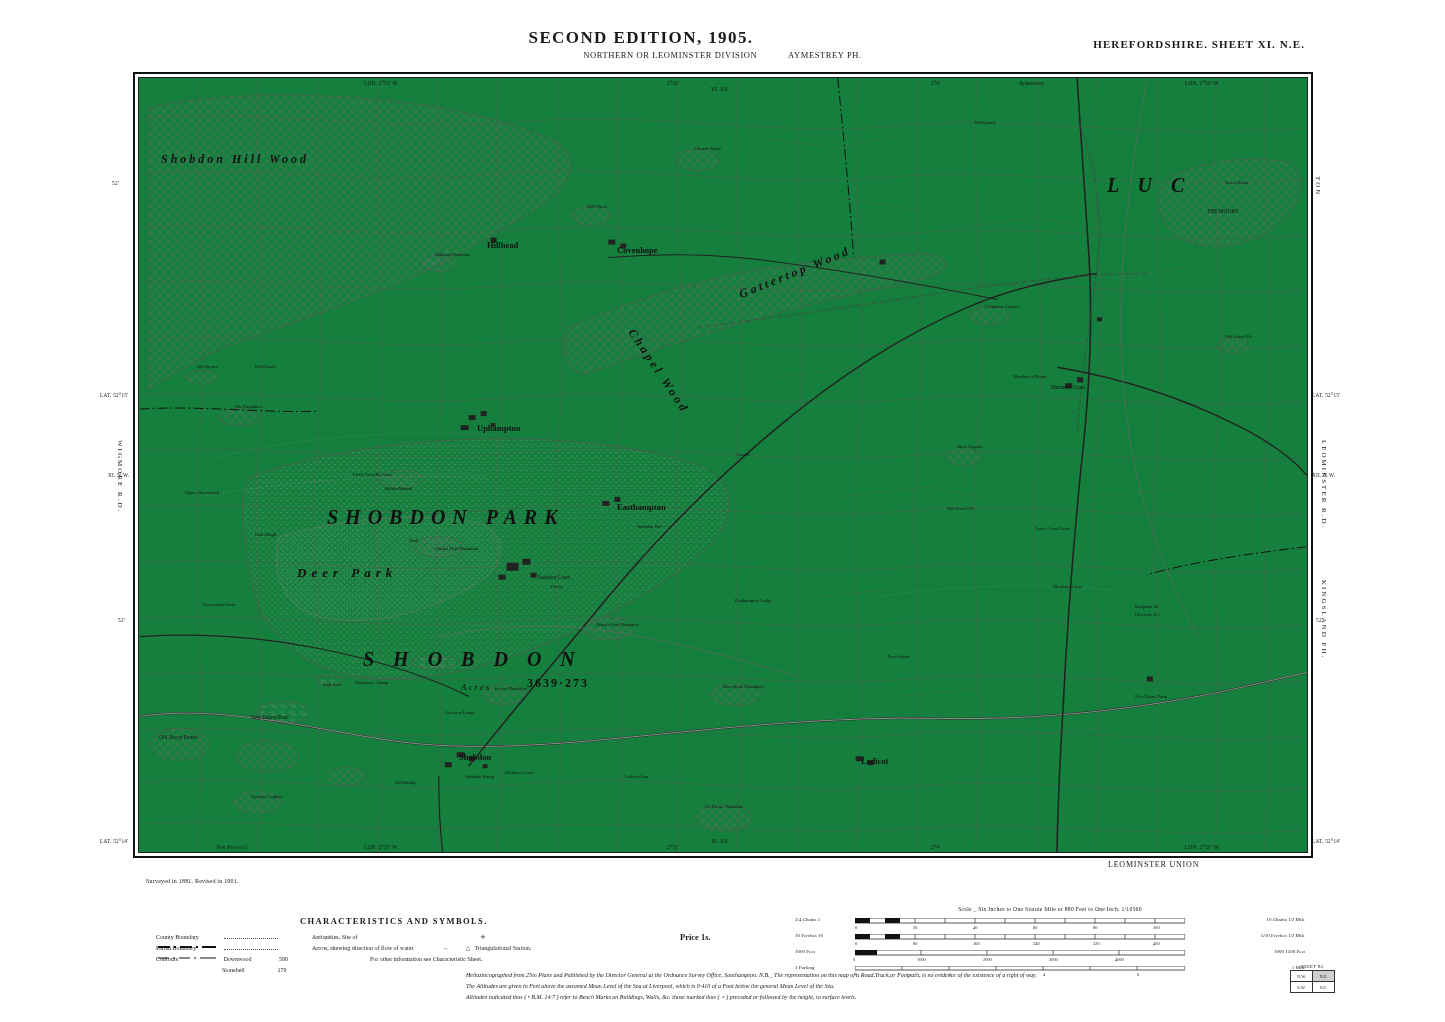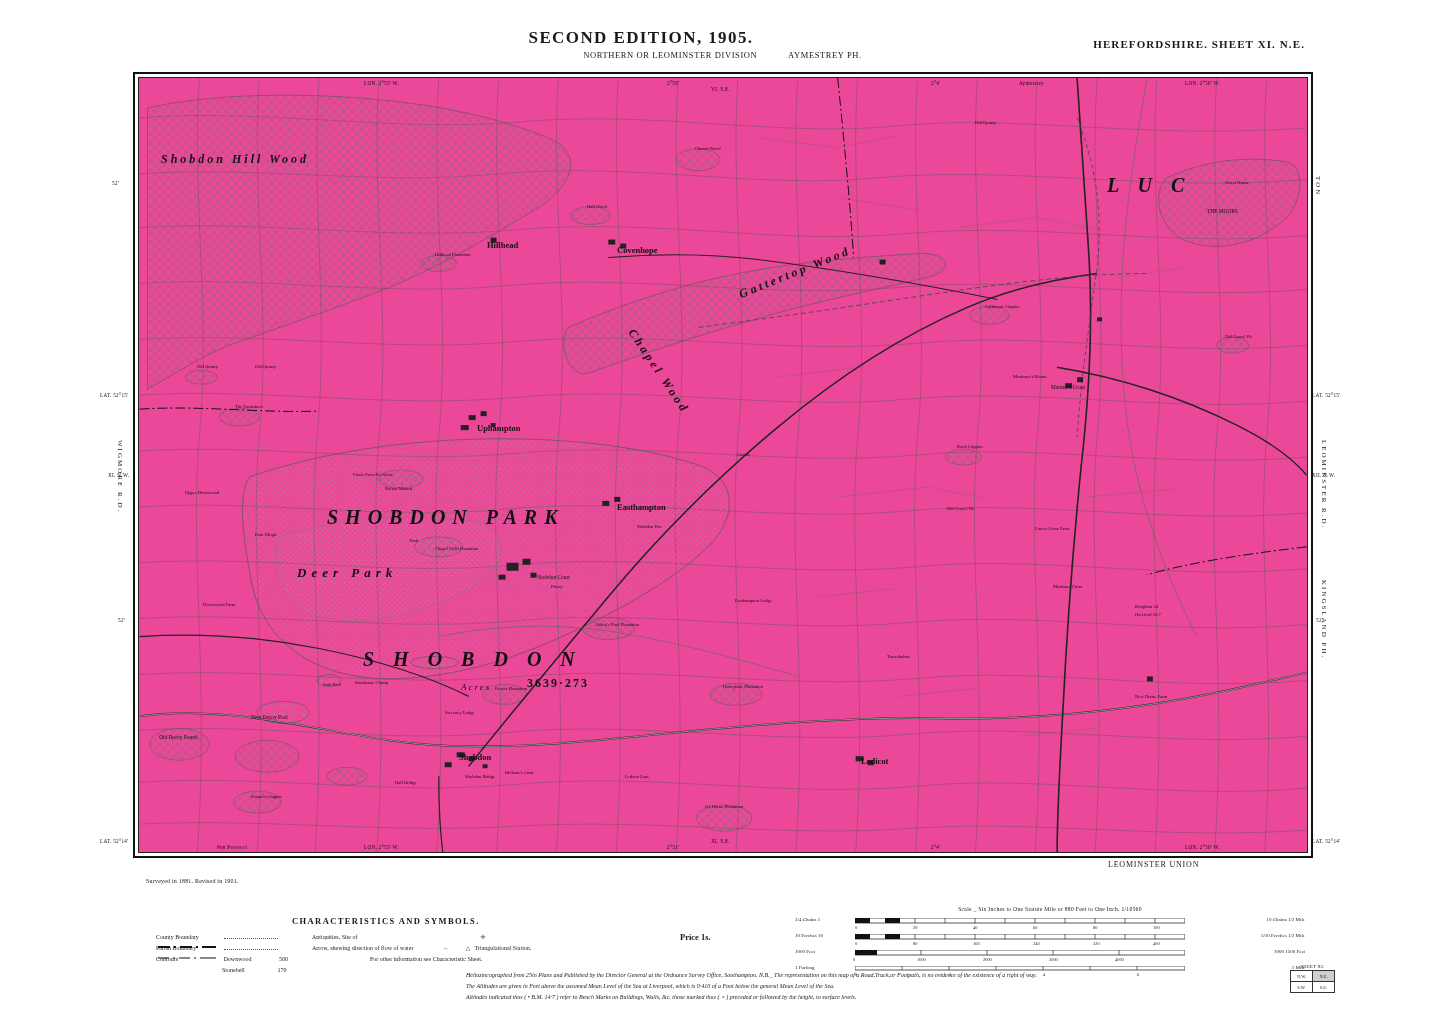--- a/index.html
+++ b/index.html
@@ -7,21 +7,21 @@
 
   
   .hdr{position:absolute;left:0;top:0;width:1445px;height:62px;}
   .hdr-title{position:absolute;left:0;top:28px;width:1282px;text-align:center;font-size:17px;letter-spacing:1.4px;font-weight:600;}
   .hdr-sub1{position:absolute;left:0;top:50px;width:1445px;text-align:center;font-size:8.5px;letter-spacing:.6px;}
   .hdr-sub1 span{margin:16px 14px;}
   .hdr-right{position:absolute;right:140px;top:38px;font-size:11px;letter-spacing:1.1px;font-weight:600;}
 
   
   .map-frame{position:absolute;left:133px;top:72px;width:1176px;height:782px;border:2px solid #111;background:#fefefe;overflow:hidden;}
-  .map-inner{position:absolute;left:3px;top:3px;right:3px;bottom:3px;border:1px solid #222;overflow:hidden;background:#ec4899;}
+  .map-inner{position:absolute;left:3px;top:3px;right:3px;bottom:3px;border:1px solid #222;overflow:hidden;background:#15803d;}
 
   
   .tick{position:absolute;font-size:5.2px;letter-spacing:.3px;color:#111;white-space:nowrap;}
 
   
   .mesh{position:absolute;left:0;top:0;width:100%;height:100%;}
 
   
   .mlabel{position:absolute;font-family:"Liberation Serif",serif;color:#111;white-space:nowrap;}
   .big-spaced{letter-spacing:7px;font-size:20px;font-weight:600;font-style:italic;}
@@ -33,21 +33,21 @@
   .acres{font-size:9px;letter-spacing:2px;font-style:italic;}
   .acresnum{font-size:12px;letter-spacing:2px;font-weight:600;}
 
   
   .vert{position:absolute;writing-mode:vertical-rl;text-orientation:mixed;font-size:7px;letter-spacing:2px;}
 
   
   .foot{position:absolute;left:0;top:860px;width:1445px;height:162px;}
   .surveyed{position:absolute;left:146px;top:18px;font-size:6px;letter-spacing:.2px;}
   .leom-union{position:absolute;left:1108px;top:0;font-size:8px;letter-spacing:.8px;}
-  .charheading{position:absolute;left:292px;top:56px;font-size:8.5px;letter-spacing:1.4px;font-weight:600;}
+  .charheading{position:absolute;left:300px;top:56px;font-size:8.5px;letter-spacing:1.4px;font-weight:600;}
   .chartab{position:absolute;left:156px;top:72px;font-size:6px;}
   .chartab .row{height:11px;line-height:11px;white-space:nowrap;}
   .chartab .lbl{display:inline-block;width:66px;}
   .chartab .dots{display:inline-block;width:54px;border-bottom:1px dotted #555;height:6px;}
   .ant{position:absolute;left:312px;top:72px;font-size:6px;}
   .ant .row{height:11px;line-height:11px;white-space:nowrap;}
   .price{position:absolute;left:680px;top:72px;font-size:8.5px;font-weight:600;}
   .scalebox{position:absolute;left:795px;top:46px;width:510px;font-size:5px;}
   .scaletitle{text-align:center;font-size:5.6px;letter-spacing:.3px;margin-bottom:5px;}
   .imprint{position:absolute;left:466px;top:110px;width:830px;font-size:6px;line-height:11px;font-style:italic;}

